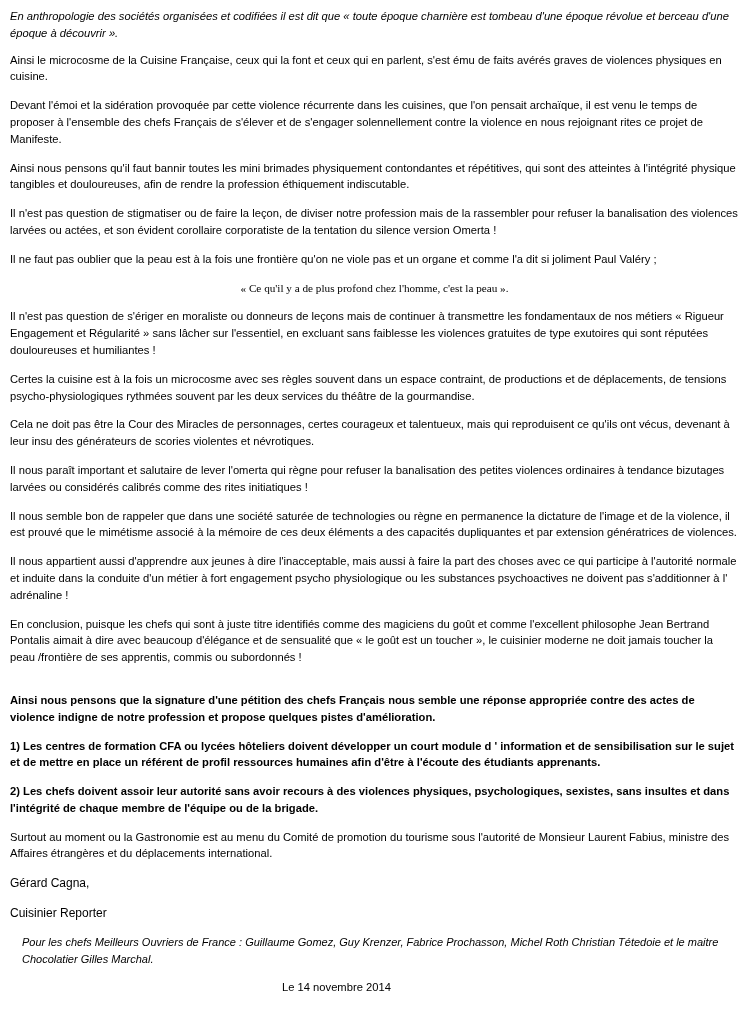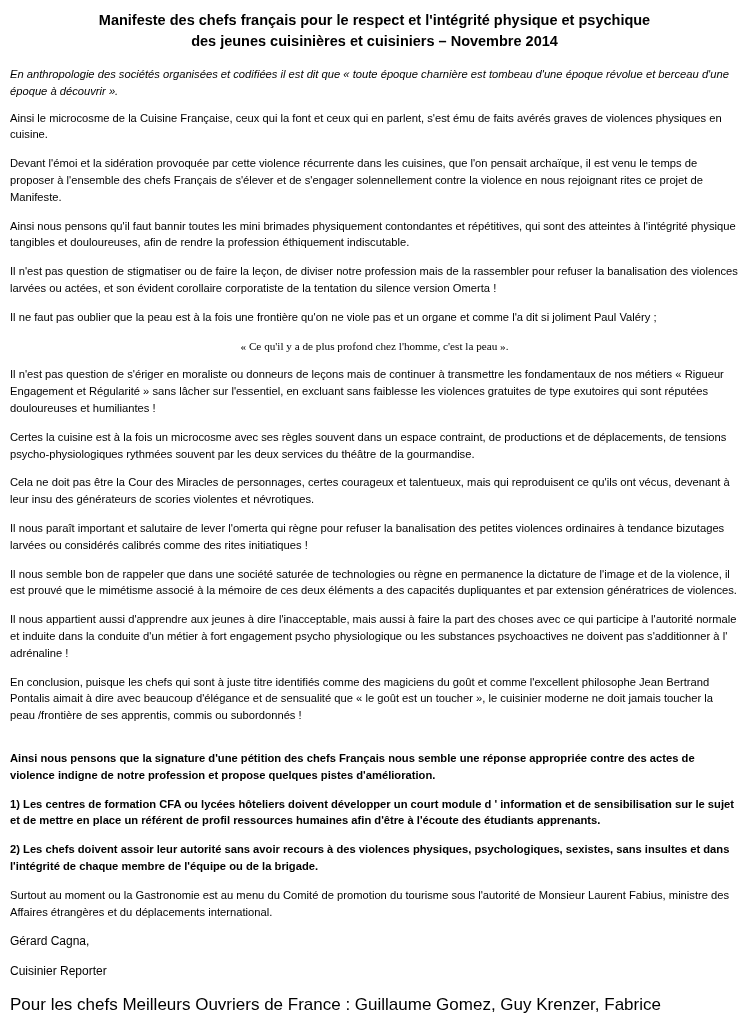--- a/index.html
+++ b/index.html
@@ -57,40 +57,37 @@
   }
   p.sign {
     font-size: 12px;
     line-height: 1.5;
     margin: 0 0 12px 0;
   }
   .footer-row {
     position: relative;
   }
   p.footer-note {
-    font-size: 17px;
+    font-size: 11px;
     line-height: 1.5;
-    margin: 0;
+    margin: 12px;
+    font-style: italic;
   }
   .date-line {
     font-size: 11.2px;
     line-height: 1.5;
     margin: 0;
     padding-left: 272px;
   }
 </style>
 </head>
 <body>
 
 <div class="page">
 
-  <h1 class="doc-title">
-    <span class="line">Manifeste des chefs français pour le respect et l'intégrité physique et psychique</span>
-    <span class="line">des jeunes cuisinières et cuisiniers – Novembre 2014</span>
-  </h1>
 
   <p class="body-par tight">En anthropologie des sociétés organisées et codifiées il est dit que « toute époque charnière est tombeau d'une époque révolue et berceau d'une époque à découvrir ».</p>
   <p class="body-par">Ainsi le microcosme de la Cuisine Française, ceux qui la font et ceux qui en parlent, s'est ému de faits avérés graves de violences physiques en cuisine.</p>
 
   <p class="body-par">Devant l'émoi et la sidération provoquée par cette violence récurrente dans les cuisines, que l'on pensait archaïque, il est venu le temps de proposer à l'ensemble des chefs Français de s'élever et de s'engager solennellement contre la violence en nous rejoignant rites ce projet de Manifeste.</p>
 
   <p class="body-par">Ainsi nous pensons qu'il faut bannir toutes les mini brimades physiquement contondantes et répétitives, qui sont des atteintes à l'intégrité physique tangibles et douloureuses, afin de rendre la profession éthiquement indiscutable.</p>
 
   <p class="body-par">Il n'est pas question de stigmatiser ou de faire la leçon, de diviser notre profession mais de la rassembler pour refuser la banalisation des violences larvées ou actées, et son évident corollaire corporatiste de la tentation du silence version Omerta !</p>
 

